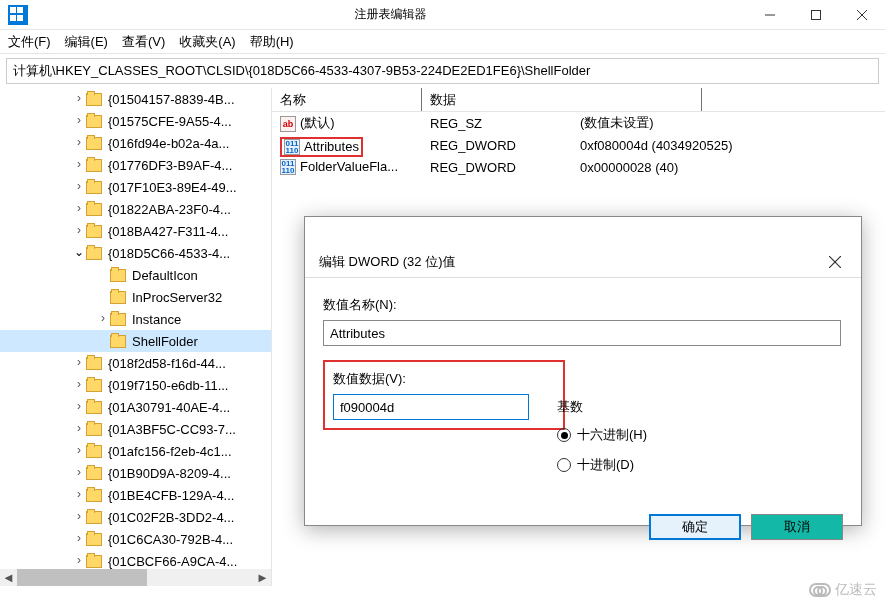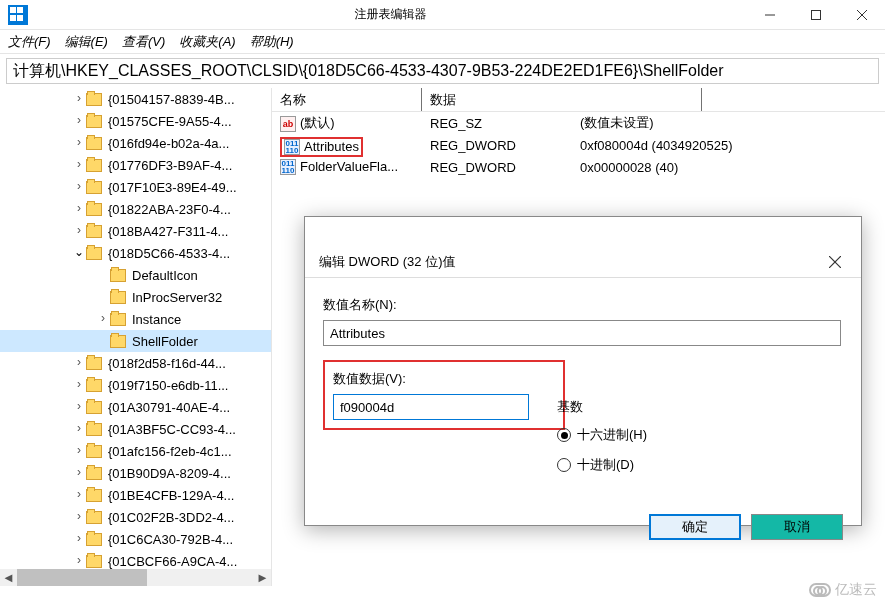--- a/index.html
+++ b/index.html
@@ -5,24 +5,24 @@
   * { box-sizing: border-box; font-family: "Microsoft YaHei", "Segoe UI", sans-serif; }
   body { margin: 0; width: 885px; height: 603px; background: #fff; overflow: hidden; font-size: 13px; color: #000; position: relative; }
   
   .titlebar { height: 30px; display: flex; align-items: center; background: #fff; border-bottom: 1px solid #e5e5e5; text-align: center; }
   .titlebar .icon { width: 20px; height: 20px; margin: 0 6px 0 8px; background: #0078d7; display: flex; flex-wrap: wrap; padding: 2px; gap: 1px; }
   .titlebar .icon span { width: 6px; height: 6px; background: #fff; display: block; }
   .titlebar .title { flex: 1; font-size: 12px; }
   .winbtn { width: 46px; height: 30px; display: flex; align-items: center; justify-content: center; color: #555; }
   .winbtn svg { width: 10px; height: 10px; }
   
-  .menubar { height: 24px; display: flex; align-items: center; padding: 0 8px; gap: 14px; font-size: 13px; border-bottom: 1px solid #e5e5e5; font-style: italic; }
+  .menubar { height: 24px; display: flex; align-items: center; padding: 0 8px; gap: 14px; font-size: 13px; border-bottom: 1px solid #e5e5e5; }
   .menubar span { color: #000; }
   
-  .addressbar { height: 26px; border: 1px solid #ccc; margin: 4px 6px; padding: 2px 6px; font-size: 16px; display: flex; align-items: center; }
+  .addressbar { height: 26px; border: 1px solid #ccc; margin: 4px 6px; padding: 2px 6px; font-size: 13px; display: flex; align-items: center; }
   
   .main { display: flex; height: 498px; }
   .tree { width: 272px; border-right: 1px solid #e5e5e5; overflow: hidden; position: relative; }
   .tree-content { position: absolute; left: 0; top: 0; width: 280px; }
   .treeitem { display: flex; align-items: center; height: 22px; white-space: nowrap; }
   .treeitem .indent { display: inline-block; }
   .chev { width: 14px; text-align: center; color: #555; font-size: 12px; display: inline-block; transform: translateY(-1px); }
   .chev.open { color: #000; }
   .folder { width: 16px; height: 13px; background: #ffd868; border: 1px solid #d6a132; margin-right: 4px; display: inline-block; position: relative; }
   .folder::before { content: ""; position: absolute; top: -3px; left: 0; width: 6px; height: 3px; background: #ffd868; border: 1px solid #d6a132; border-bottom: none; }
@@ -197,21 +197,21 @@
         <div class="treeitem">
           <span class="indent" style="width:72px"></span>
           <span class="chev ">›</span>
           <span class="folder"></span>
           <span class="label">{01A30791-40AE-4...</span>
         </div>
         <div class="treeitem">
           <span class="indent" style="width:72px"></span>
           <span class="chev ">›</span>
           <span class="folder"></span>
-          <span class="label">{01A3BF5C-CC93-4...</span>
+          <span class="label">{01A3BF5C-CC93-7...</span>
         </div>
         <div class="treeitem">
           <span class="indent" style="width:72px"></span>
           <span class="chev ">›</span>
           <span class="folder"></span>
           <span class="label">{01afc156-f2eb-4c1...</span>
         </div>
         <div class="treeitem">
           <span class="indent" style="width:72px"></span>
           <span class="chev ">›</span>

